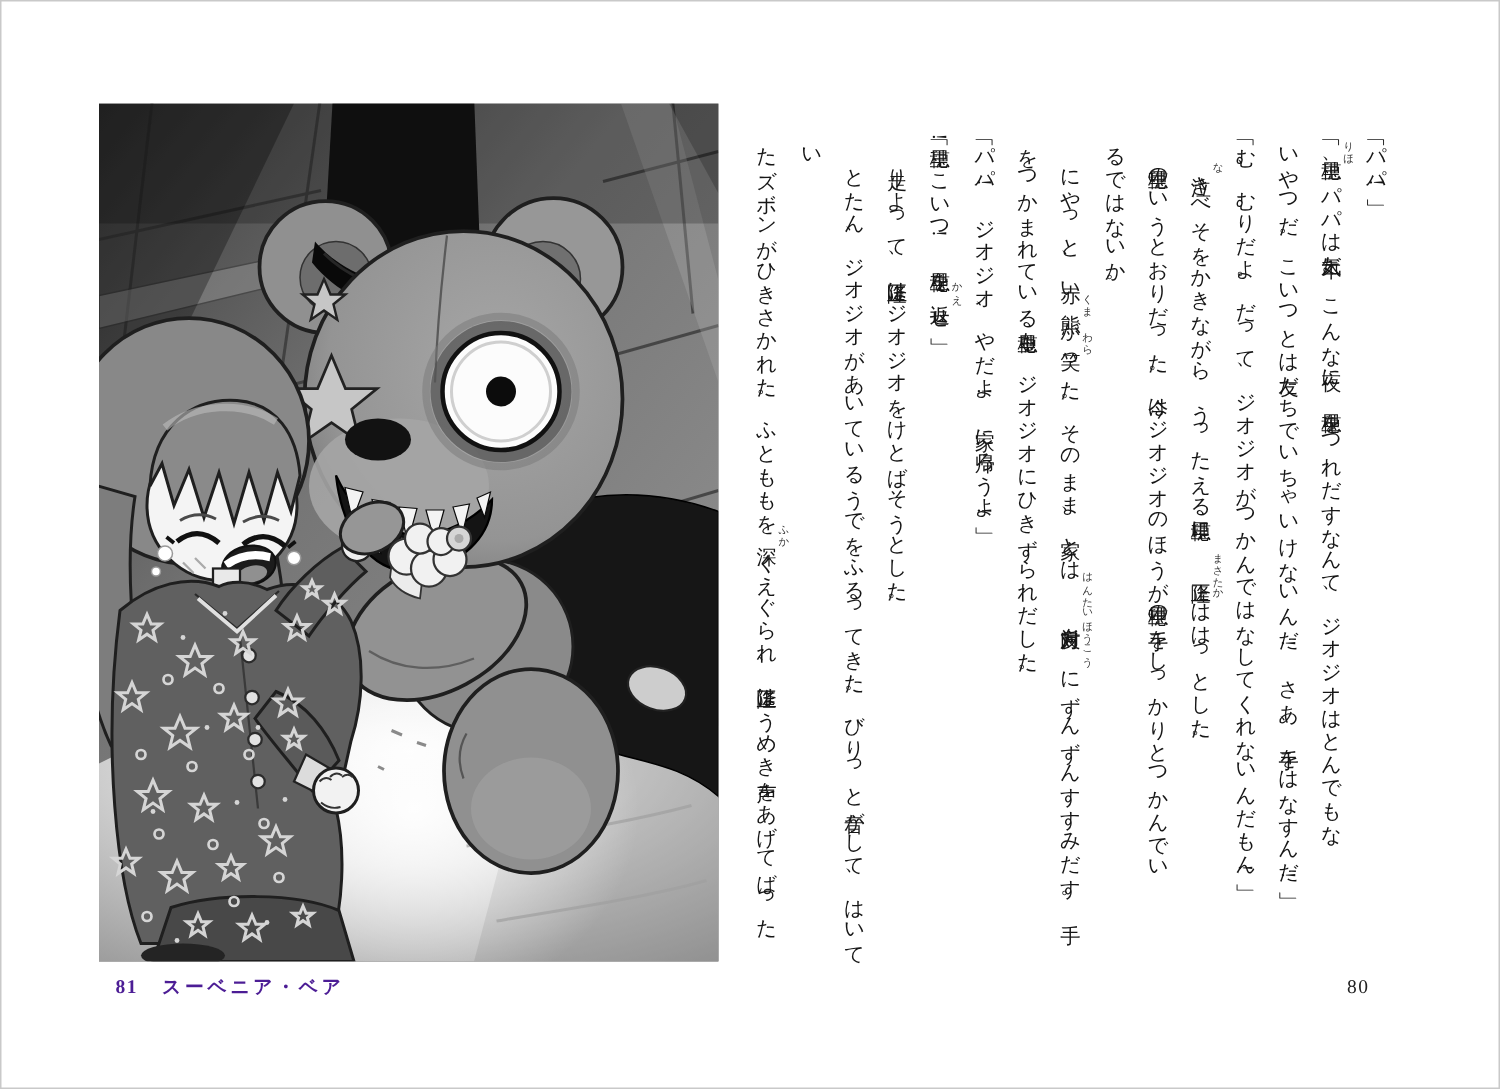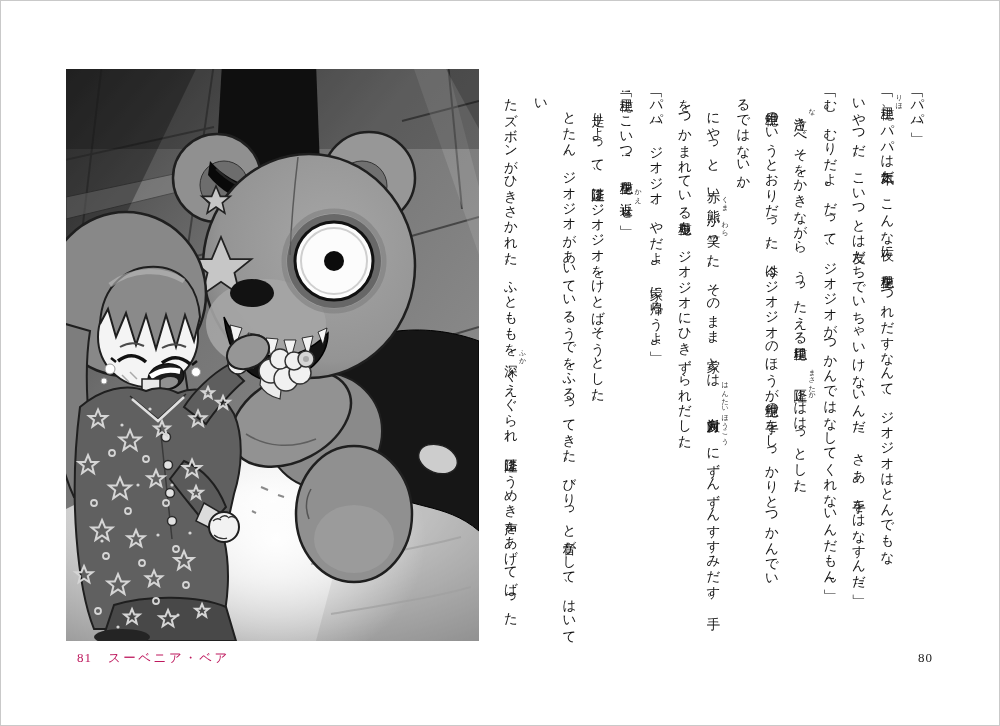--- a/index.html
+++ b/index.html
@@ -6,25 +6,25 @@
   body{width:1000px;height:726px;overflow:hidden;
        font-family:"Liberation Serif","DejaVu Serif",serif;}
   .spread{position:relative;width:1000px;height:726px;background:#ffffff;
           border:1px solid #c9c9c9;box-sizing:border-box;overflow:hidden;}
   .page{position:absolute;top:0;height:726px;}
   .page-left{left:0;width:500px;}
   .page-right{left:500px;width:500px;}
   .illustration{position:absolute;left:65px;top:68px;width:413px;height:572px;margin:0;
                 background:#6a6a6a;overflow:hidden;}
   .illustration svg{display:block;}
-  .footer-left{position:absolute;left:76px;top:649px;font-size:13px;color:#be185d;
-               letter-spacing:1px;white-space:nowrap;}
+  .footer-left{position:absolute;left:76px;top:649px;font-size:13px;color:#4c1d95;
+               letter-spacing:1px;white-space:nowrap;font-weight:bold;}
   .footer-left .ctitle{margin-left:16px;font-size:12.5px;letter-spacing:2.5px;}
   
-  .pnum-right{position:absolute;right:68px;top:649px;font-size:13px;color:#222;letter-spacing:1px;}
+  .pnum-right{position:absolute;right:88px;top:649px;font-size:13px;color:#222;letter-spacing:1px;}
   .vtext{position:absolute;top:88px;right:70px;height:560px;
          writing-mode:vertical-rl;-webkit-writing-mode:vertical-rl;
          text-orientation:mixed;
          font-size:13.5px;line-height:28.5px;letter-spacing:0;
          color:#161616;}
   .vline{margin:0;}
   .vline.indent{text-indent:1em;}
   ruby{ruby-align:center;}
   rt{font-size:7px;line-height:1;letter-spacing:0;color:#333;}
 </style>

